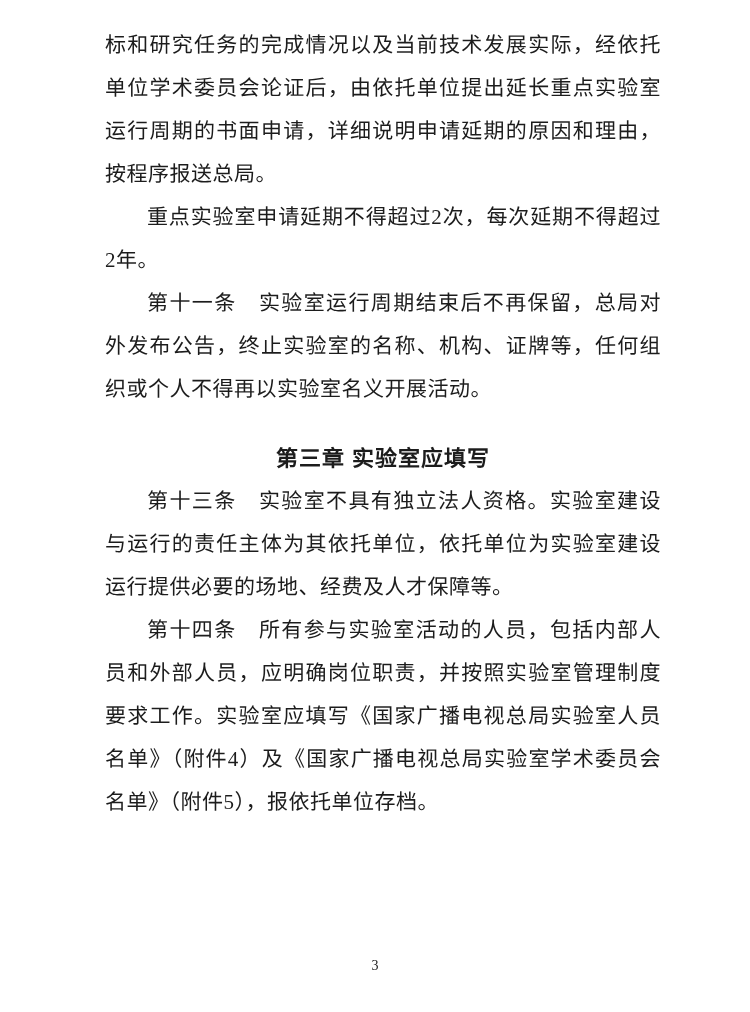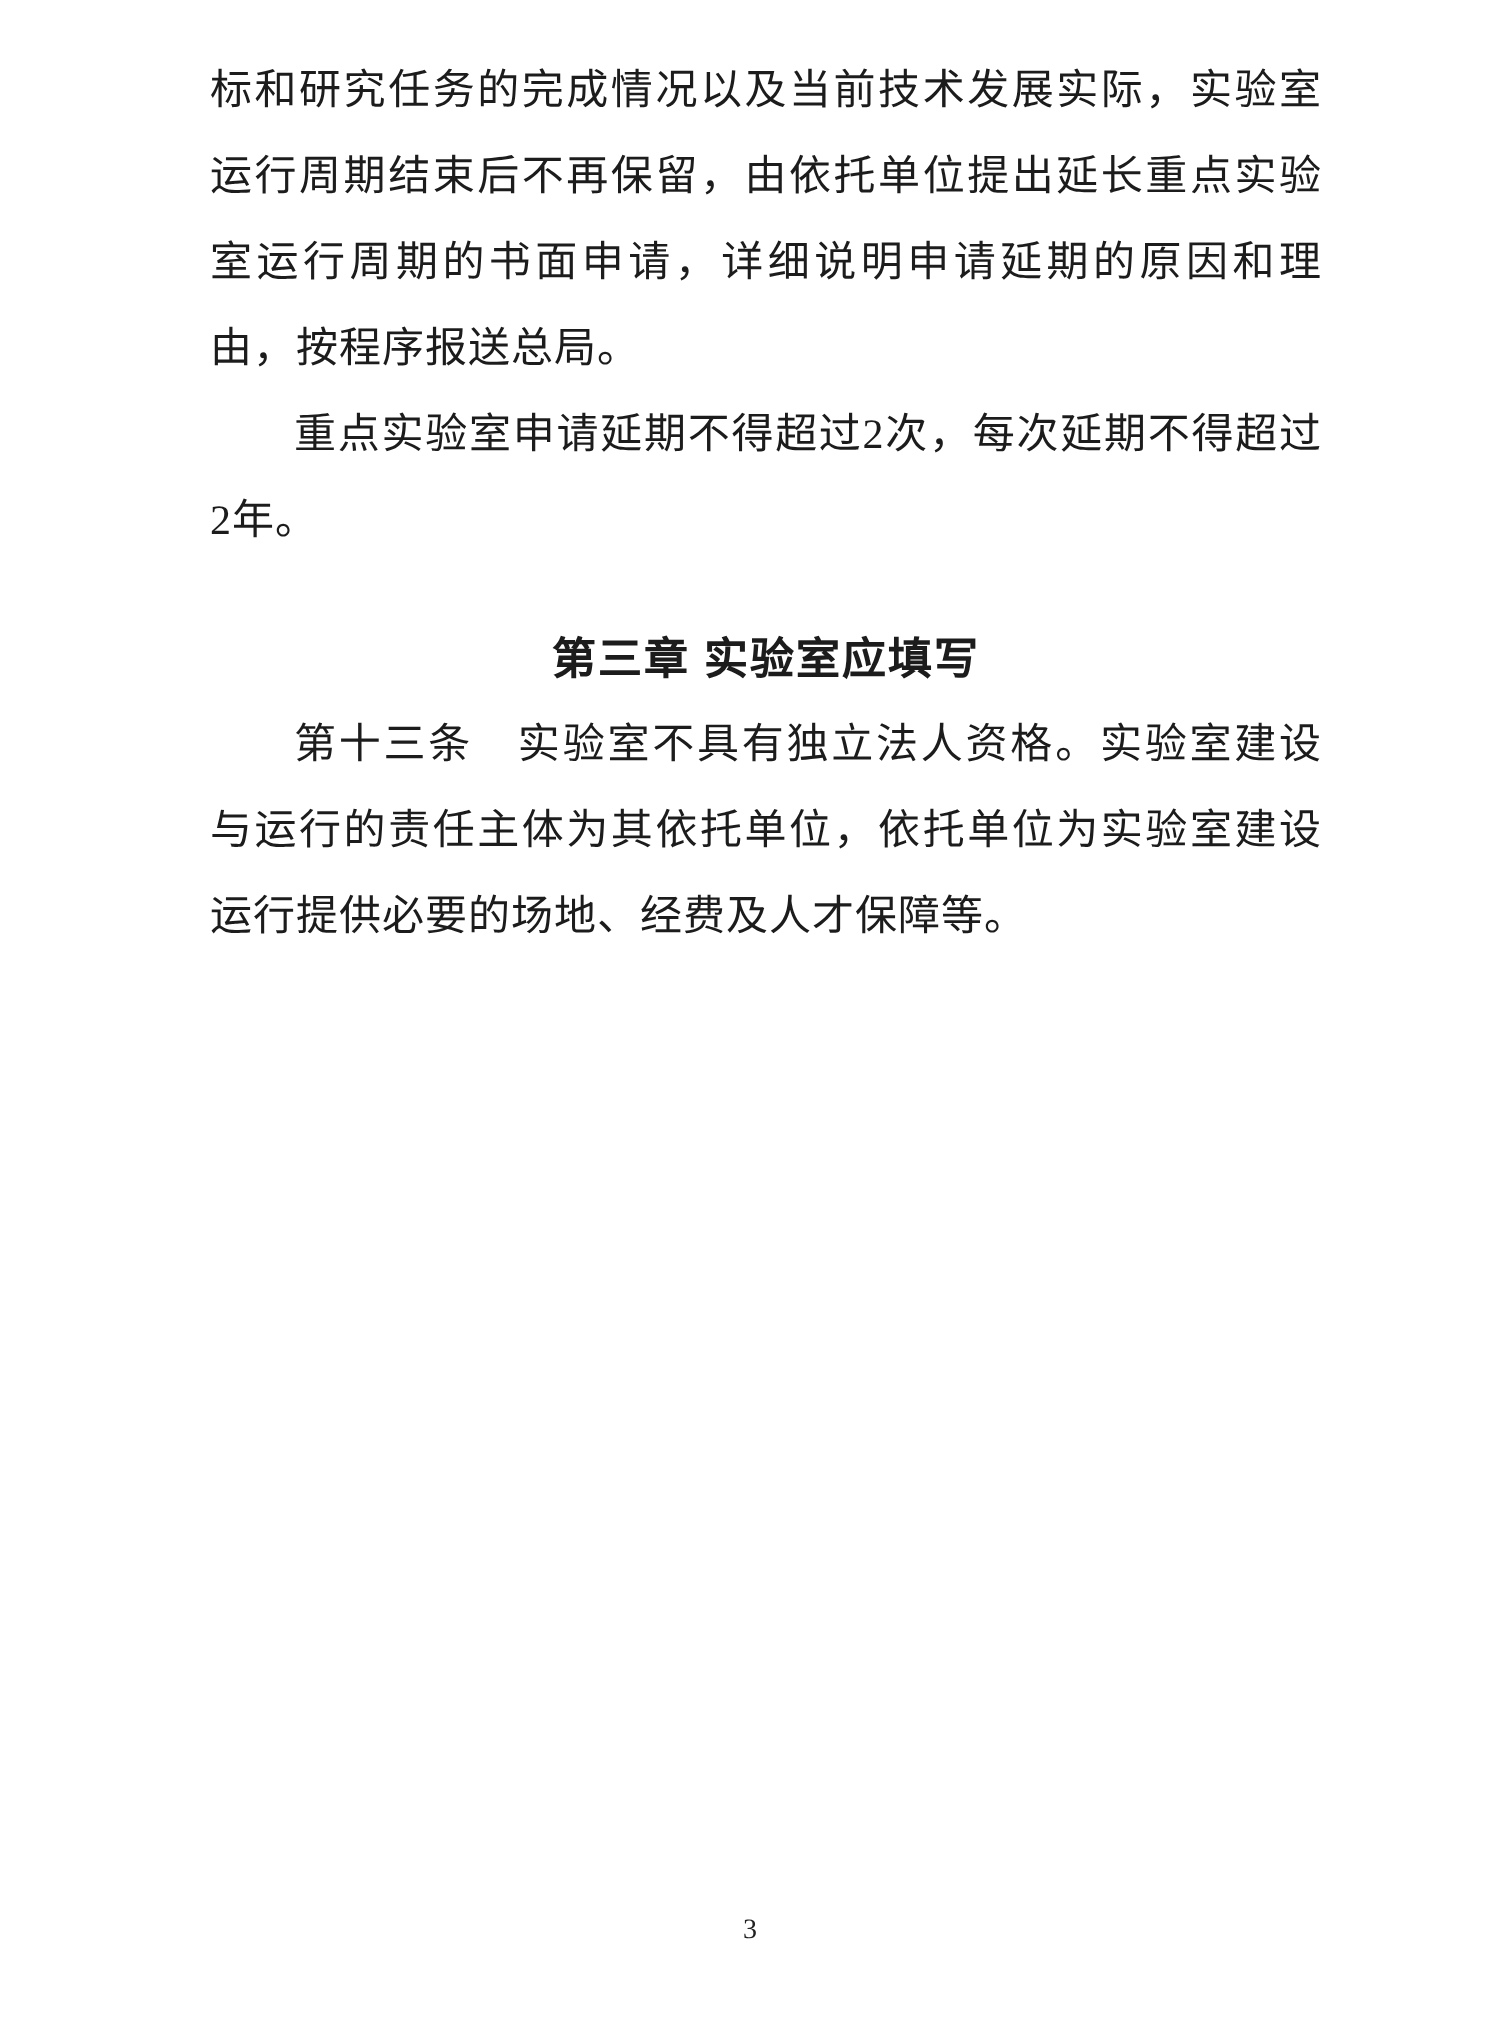--- a/index.html
+++ b/index.html
@@ -55,26 +55,28 @@
     line-height: 20px;
     color: #222222;
     font-family: "Liberation Serif", "DejaVu Serif", serif;
   }
 </style>
 </head>
 <body>
 
 <div class="page">
 
-  <p class="para">标和研究任务的完成情况以及当前技术发展实际，实验室运行周期结束后不再保留，由依托单位提出延长重点实验室运行周期的书面申请，详细说明申请延期的原因和理由，按程序报送总局。</p>
+  <p class="para">标和研究任务的完成情况以及当前技术发展实际，经依托单位学术委员会论证后，由依托单位提出延长重点实验室运行周期的书面申请，详细说明申请延期的原因和理由，按程序报送总局。</p>
 
   <p class="para indent">重点实验室申请延期不得超过2次，每次延期不得超过2年。</p>
 
+  <p class="para indent">第十一条　实验室运行周期结束后不再保留，总局对外发布公告，终止实验室的名称、机构、证牌等，任何组织或个人不得再以实验室名义开展活动。</p>
 
 
   <h2 class="chapter-heading">第三章 实验室应填写</h2>
 
   <p class="para indent">第十三条　实验室不具有独立法人资格。实验室建设与运行的责任主体为其依托单位，依托单位为实验室建设运行提供必要的场地、经费及人才保障等。</p>
 
+  <p class="para indent">第十四条　所有参与实验室活动的人员，包括内部人员和外部人员，应明确岗位职责，并按照实验室管理制度要求工作。实验室应填写《国家广播电视总局实验室人员名单》（附件4）及《国家广播电视总局实验室学术委员会名单》（附件5），报依托单位存档。</p>
 
 </div>
 
 <div class="page-number">3</div>
 
 </body></html>

